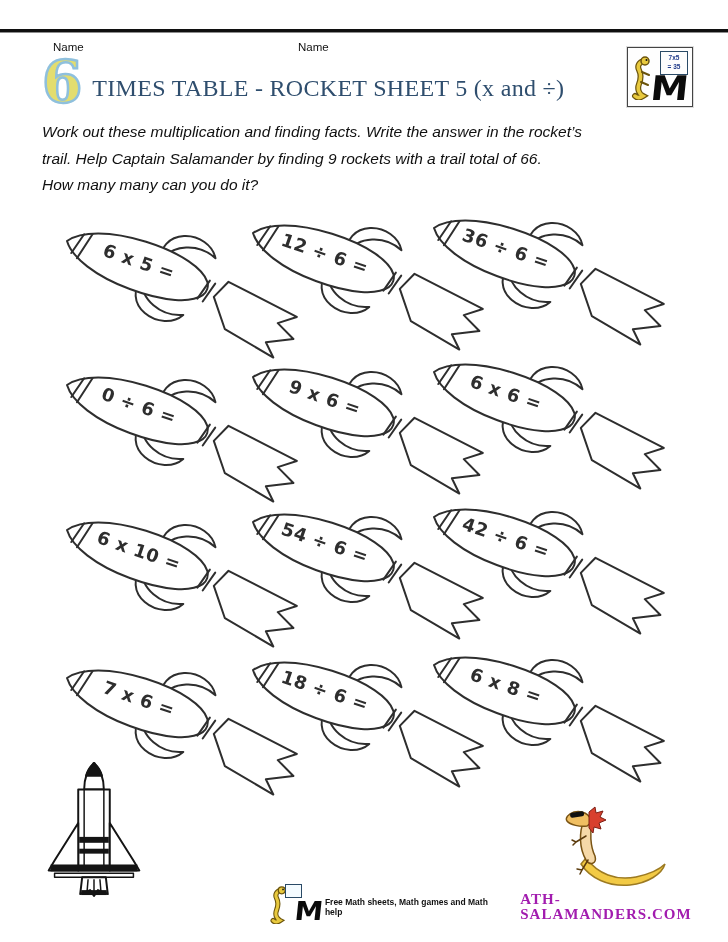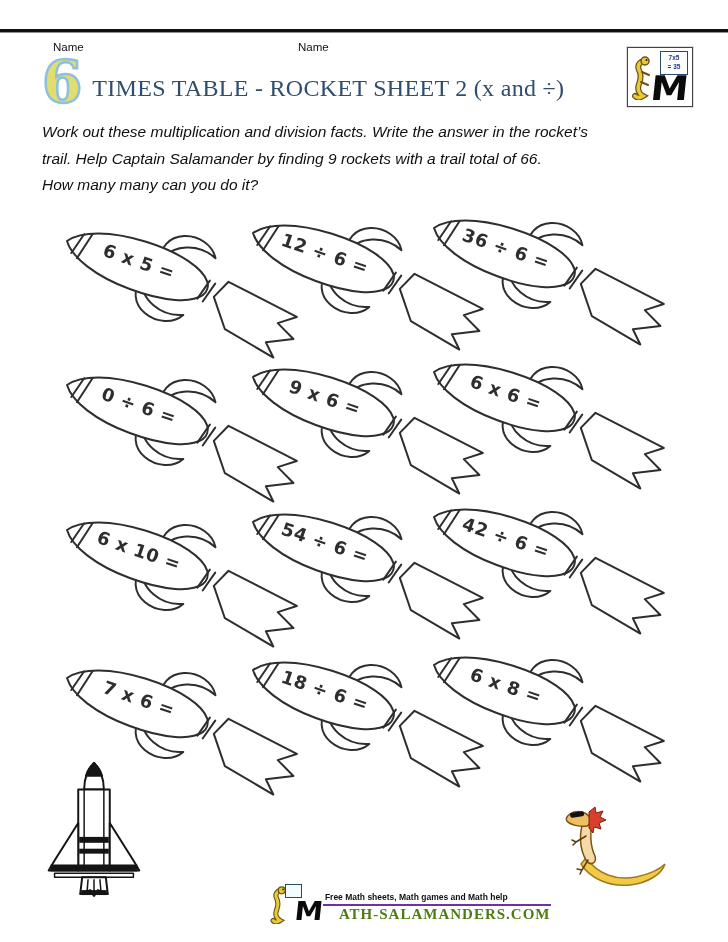--- a/index.html
+++ b/index.html
@@ -38,24 +38,24 @@
   }
   
   .shuttle{position:absolute;left:44px;top:760px;}
   .big-salamander{position:absolute;left:556px;top:806px;}
   
   .footer{position:absolute;left:268px;top:884px;display:flex;align-items:flex-end;}
   .f-logo{position:relative;width:34px;height:38px;flex:0 0 auto;}
   .f-logo .sal-mini{position:absolute;left:0;top:2px;}
   .f-logo .f-board{position:absolute;right:0;top:0;width:15px;height:12px;border:1px solid #2a4a66;background:#f4fbff;}
   .f-m{font:bold 26px "DejaVu Sans",sans-serif;color:#0b0b0b;line-height:0.85;transform:skewX(-6deg) scaleX(1.1);margin:0 1px 0 -6px;}
-  .f-col{display:flex;flex-direction:column;}
+  .f-col{display:flex;flex-direction:row;align-items:center;}
   .f-tagline{font:bold 8.5px "Liberation Sans",sans-serif;color:#111;padding-left:2px;}
   .f-rule{height:2.5px;background:#7030a0;margin:2px 0 1px 0;}
-  .f-site{font:bold 15px "Liberation Serif",serif;color:#4d7c0f;letter-spacing:1px;line-height:1;margin-left:16px;}
+  .f-site{font:bold 15px "Liberation Serif",serif;color:#a21caf;letter-spacing:1px;line-height:1;margin-left:16px;}
 </style>
 </head>
 <body>
 
 <div class="sheet">
 
   <svg width="0" height="0" style="position:absolute" aria-hidden="true">
     <defs>
       <symbol id="rocketsym" viewBox="0 0 270 150">
         <g transform="translate(14,32) rotate(19)" fill="#ffffff" stroke="#2e2e2e" stroke-width="2" stroke-linejoin="round" stroke-linecap="round">
@@ -84,25 +84,25 @@
     </svg>
     <div class="board">
       <span>7x5</span>
       <span>= 35</span>
     </div>
     <span class="mglyph">M</span>
   </div>
 
   <div class="title-row">
     <span class="big6">6</span>
-    <span class="title-text">TIMES TABLE - ROCKET SHEET 2 (x and ÷)</span>
+    <span class="title-text">TIMES TABLE - ROCKET SHEET 5 (x and ÷)</span>
   </div>
 
   <div class="instructions">
-    <div>Work out these multiplication and division facts. Write the answer in the rocket’s</div>
+    <div>Work out these multiplication and finding facts. Write the answer in the rocket’s</div>
     <div>trail. Help Captain Salamander by finding 9 rockets with a trail total of 66.</div>
     <div>How many many can you do it?</div>
   </div>
 
   <div class="rocket" style="left:53px;top:209px">
       <svg class="rart" viewBox="0 0 270 150">
         <use href="#rocketsym"></use>
       </svg>
       <span class="rtext">6 x 5 =</span>
     </div>

